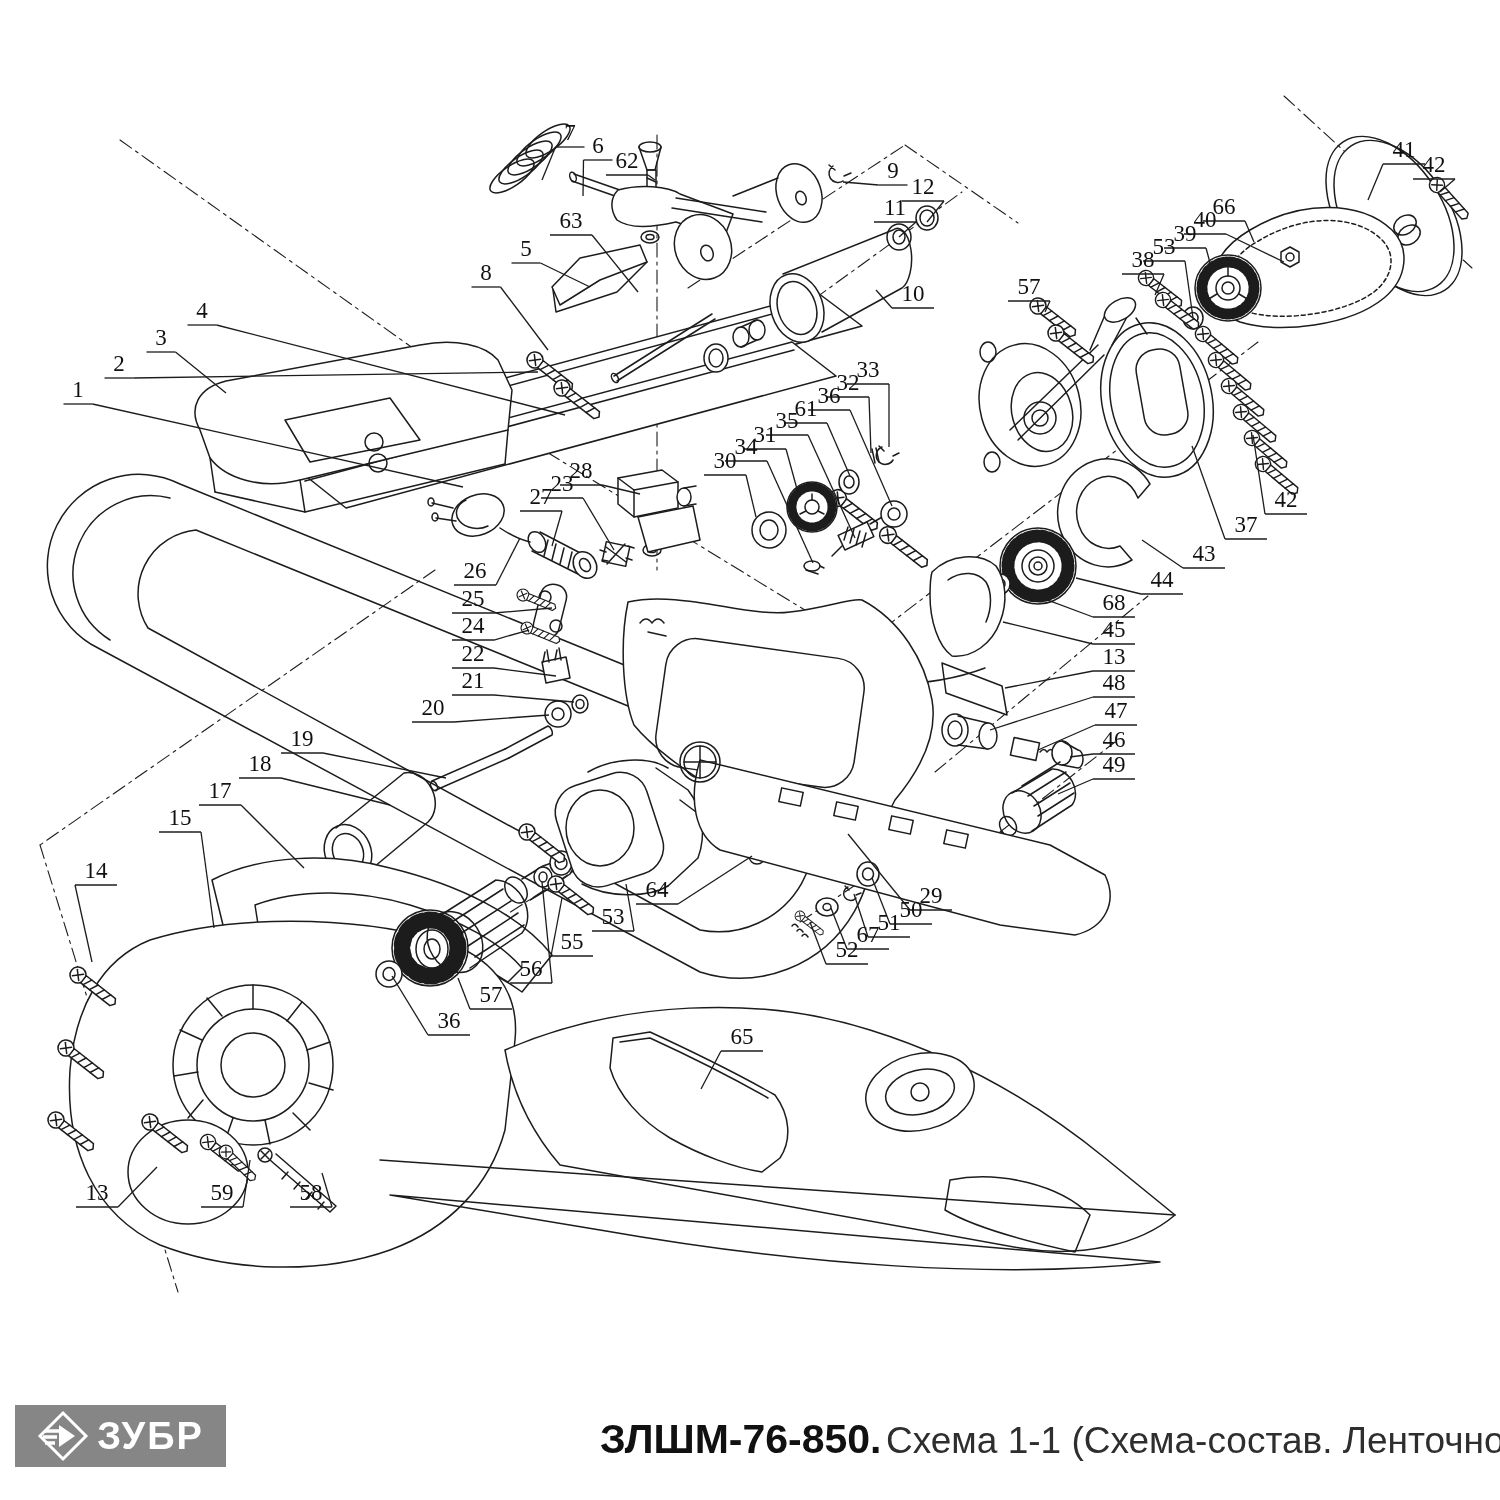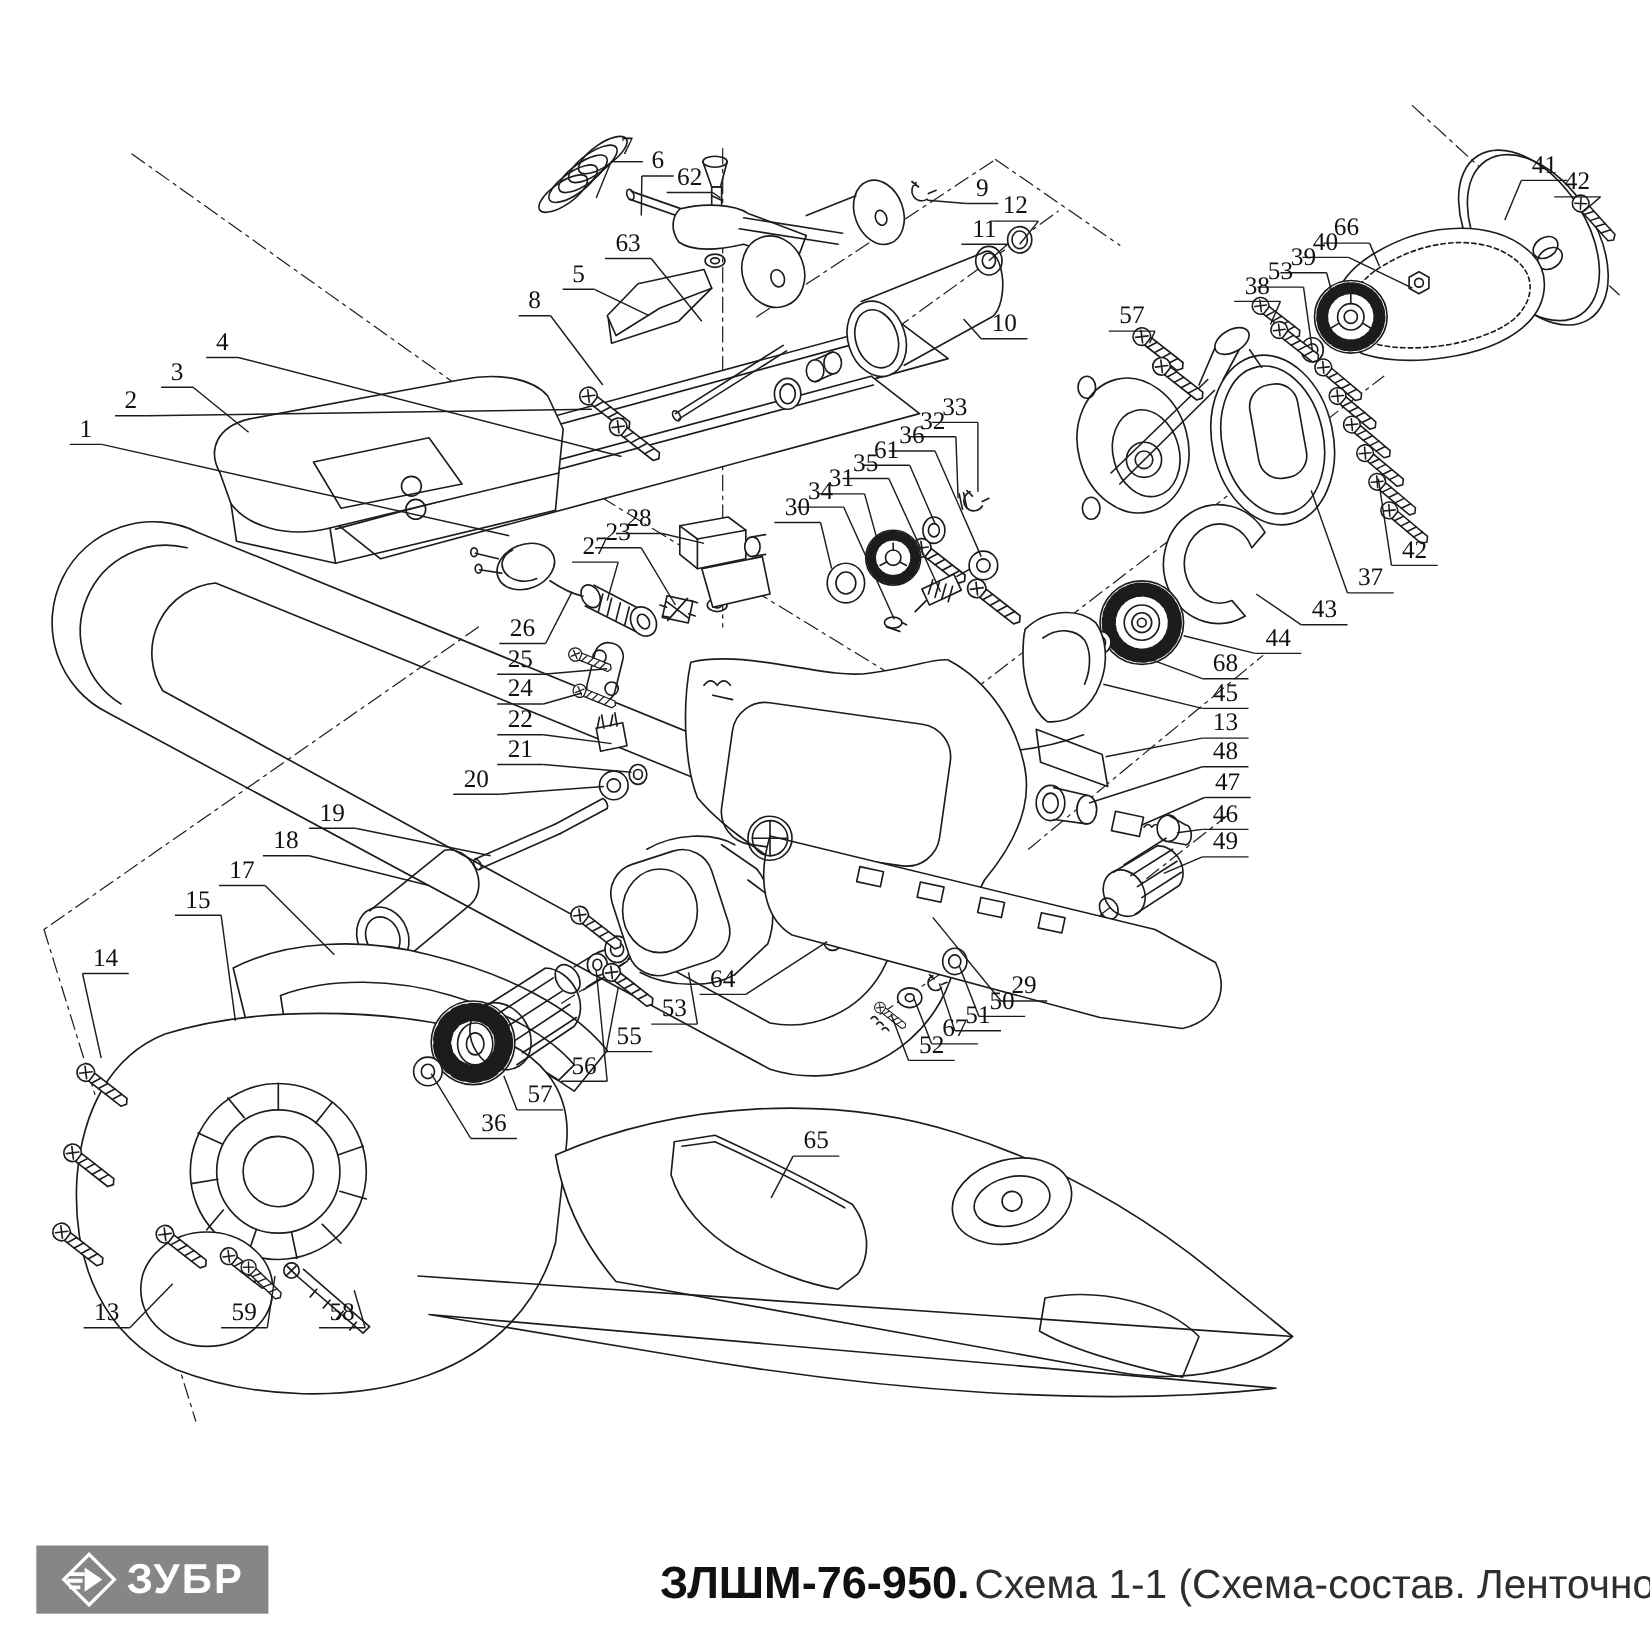--- a/index.html
+++ b/index.html
@@ -3,21 +3,21 @@
 <meta charset="utf-8">
 <style>
   html,body{margin:0;padding:0;background:#fff;}
   #page{position:relative;width:1500px;height:1500px;background:#fff;overflow:hidden;
         font-family:"Liberation Sans",sans-serif;}
   #diagram{position:absolute;left:0;top:0;}
   .ln{fill:none;stroke:#1c1c1c;stroke-width:1.5;stroke-linejoin:round;stroke-linecap:round;}
   .wh{fill:#fff;}
   .dash{stroke-dasharray:14 5 3 5;stroke-width:1.1;}
   .callout-text{font-family:"Liberation Serif",serif;font-size:23px;fill:#111;}
-  #footer-logo{position:absolute;left:33px;top:1405px;width:211px;height:62px;
+  #footer-logo{position:absolute;left:15px;top:1405px;width:211px;height:62px;
     display:flex;align-items:center;justify-content:center;gap:8px;}
   #footer-logo .brand{color:#fff;font-weight:bold;font-size:38px;letter-spacing:2px;
     font-family:"Liberation Sans",sans-serif;}
   #footer-title{position:absolute;left:600px;top:1416px;white-space:nowrap;}
   #footer-title .model{font-weight:bold;font-size:41px;color:#111;}
   #footer-title .subtitle{font-weight:normal;font-size:37px;color:#2e2e2e;}
 </style>
 </head>
 <body>
 
@@ -782,17 +782,17 @@
     <path d="M26,3 L49,26 L26,49 L3,26 Z" fill="none" stroke="#fff" stroke-width="3"></path>
     <line x1="8" y1="21" x2="22" y2="21" stroke="#fff" stroke-width="3.5"></line>
     <line x1="6" y1="27" x2="20" y2="27" stroke="#fff" stroke-width="3.5"></line>
     <line x1="8" y1="33" x2="18" y2="33" stroke="#fff" stroke-width="3.5"></line>
     <path d="M22,15 L38,26 L22,37 Z" fill="#fff"></path>
   </svg>
   <span class="brand">ЗУБР</span>
 </div>
 
 <div id="footer-title">
-  <span class="model">ЗЛШМ-76-950.</span>
+  <span class="model">ЗЛШМ-76-850.</span>
   <span class="subtitle">Схема 1-1 (Схема-состав. Ленточно-шлифовальная машина)</span>
 </div>
 
 </div>
 
 </body></html>

